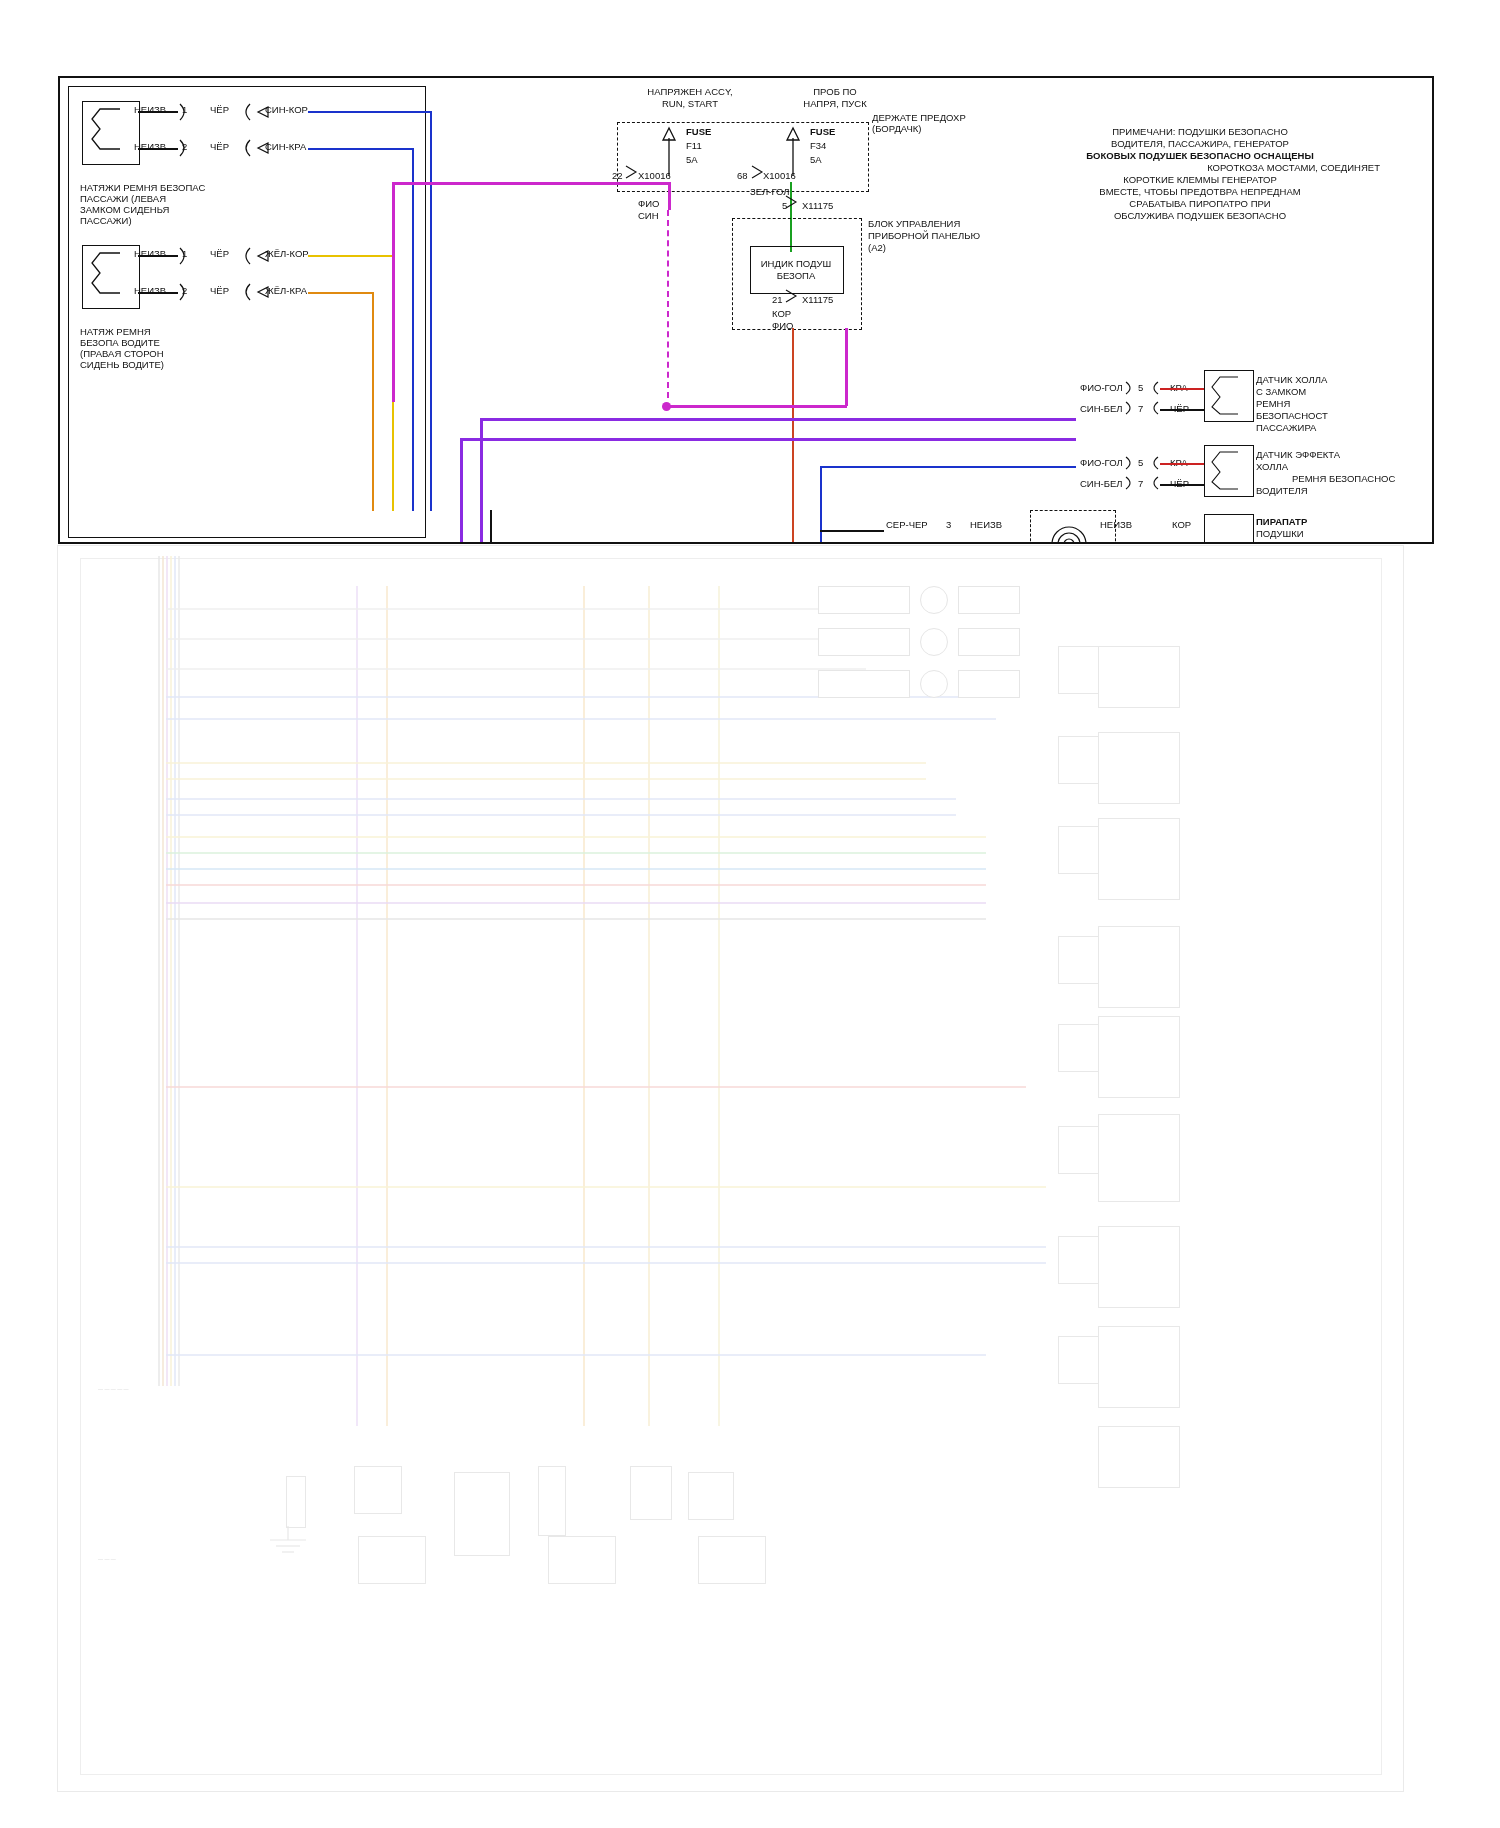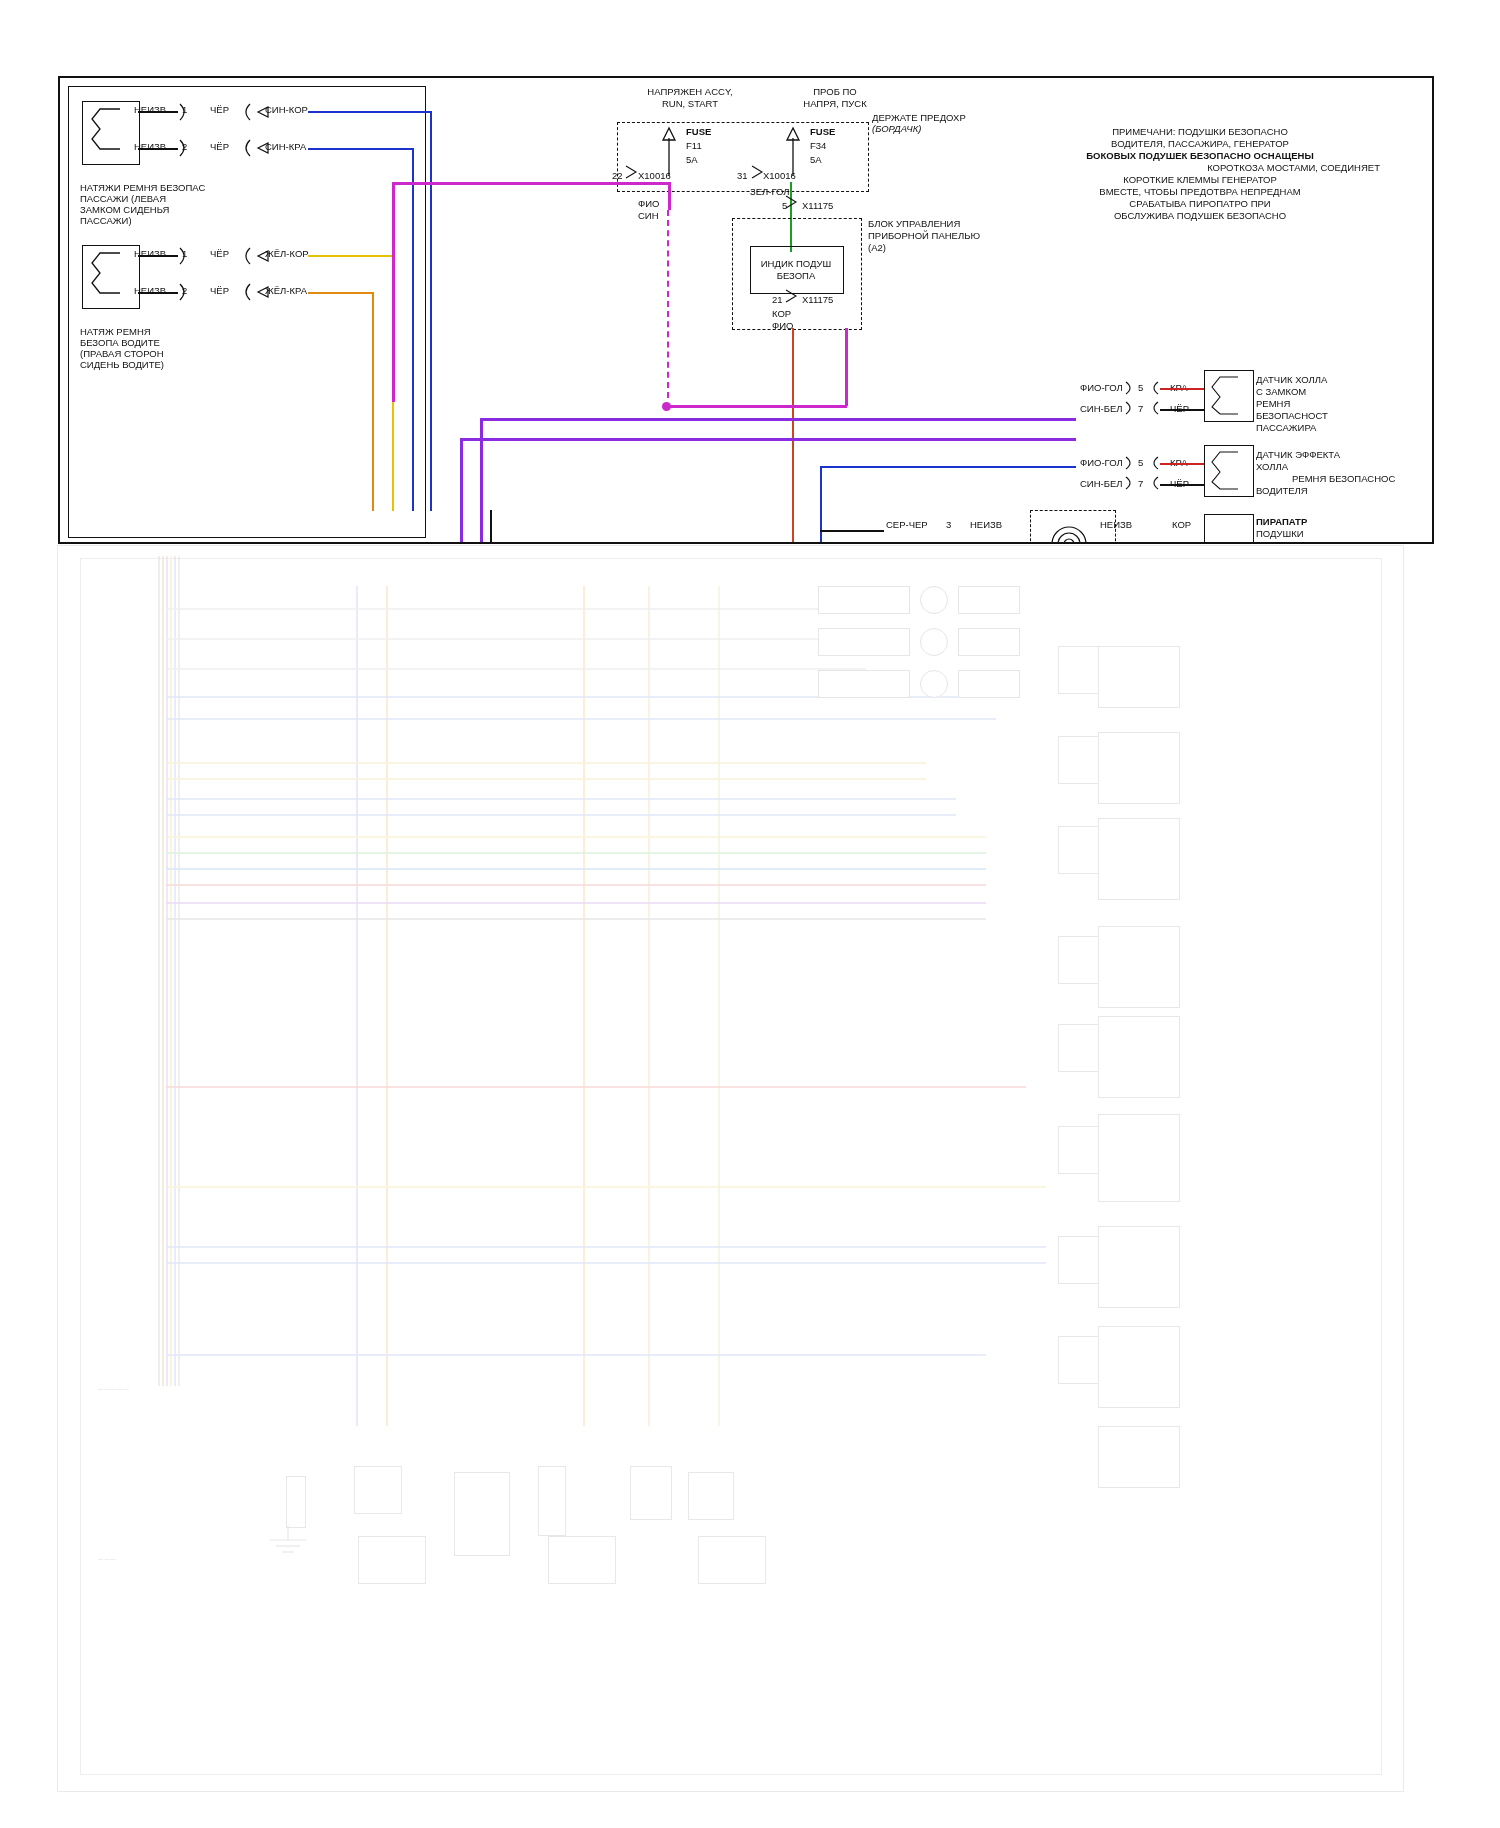--- a/index.html
+++ b/index.html
@@ -120,41 +120,41 @@
     <div class="wire v" style="left:312px;top:214px;height:219px;background:#e08a10;width:2.4px;"></div>
 
     <div class="dash" style="left:557px;top:44px;width:250px;height:68px;"></div>
 
     <div class="txt c" style="left:550px;top:8px;width:160px;">НАПРЯЖЕН ACCY,</div>
     <div class="txt c" style="left:550px;top:20px;width:160px;">RUN, START</div>
     <div class="txt c" style="left:710px;top:8px;width:130px;">ПРОБ ПО</div>
     <div class="txt c" style="left:710px;top:20px;width:130px;">НАПРЯ, ПУСК</div>
 
     <div class="txt" style="left:812px;top:34px;">ДЕРЖАТЕ ПРЕДОХР</div>
-    <div class="txt" style="left:812px;top:45px;font-style:italic;">(БОРДАЧК)</div>
+    <div class="txt" style="left:812px;top:45px;">(БОРДАЧК)</div>
 
     <svg class="abs" style="left:594px;top:44px;" width="30" height="56">
       <line x1="15" y1="54" x2="15" y2="16" stroke="#111" stroke-width="1.3"></line>
       <path d="M15 6 l-6 12 h12 z" fill="none" stroke="#111" stroke-width="1.3"></path>
     </svg>
     <div class="txt b" style="left:626px;top:48px;">FUSE</div>
     <div class="txt" style="left:626px;top:62px;">F11</div>
     <div class="txt" style="left:626px;top:76px;">5A</div>
 
     <svg class="abs" style="left:718px;top:44px;" width="30" height="56">
       <line x1="15" y1="54" x2="15" y2="16" stroke="#111" stroke-width="1.3"></line>
       <path d="M15 6 l-6 12 h12 z" fill="none" stroke="#111" stroke-width="1.3"></path>
     </svg>
     <div class="txt b" style="left:750px;top:48px;">FUSE</div>
     <div class="txt" style="left:750px;top:62px;">F34</div>
     <div class="txt" style="left:750px;top:76px;">5A</div>
 
     <div class="txt" style="left:552px;top:92px;">22</div>
     <div class="txt" style="left:578px;top:92px;">X10016</div>
-    <div class="txt" style="left:677px;top:92px;">31</div>
+    <div class="txt" style="left:677px;top:92px;">68</div>
     <div class="txt" style="left:703px;top:92px;">X10016</div>
 
     <svg class="abs" style="left:564px;top:86px;" width="20" height="16">
       <path d="M2 2 l10 6 l-10 6" fill="none" stroke="#111" stroke-width="1.1"></path>
     </svg>
     <svg class="abs" style="left:690px;top:86px;" width="20" height="16">
       <path d="M2 2 l10 6 l-10 6" fill="none" stroke="#111" stroke-width="1.1"></path>
     </svg>
 
     <div class="wire h" style="left:332px;top:104px;width:278px;background:#cc28cc;height:2.6px;"></div>

